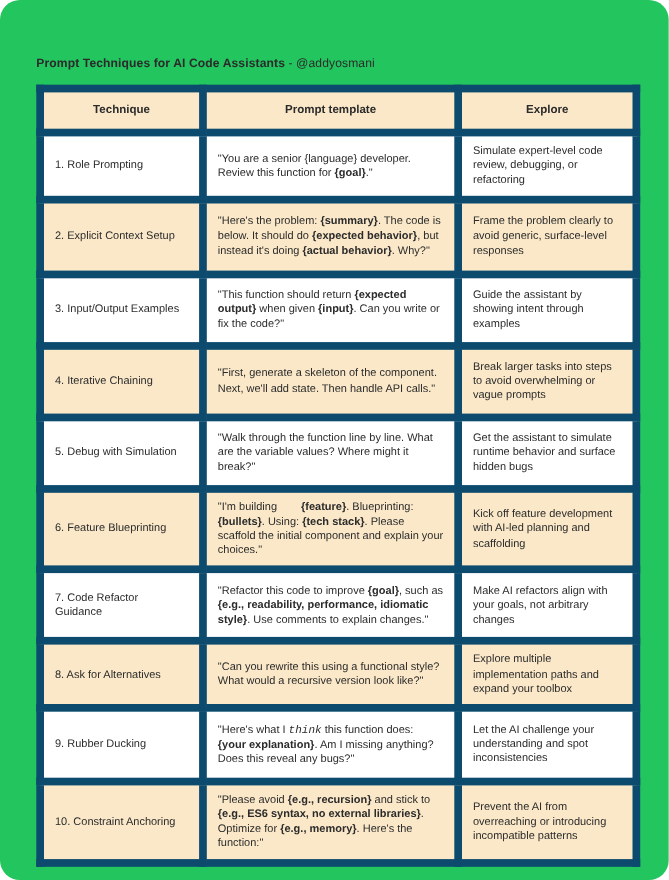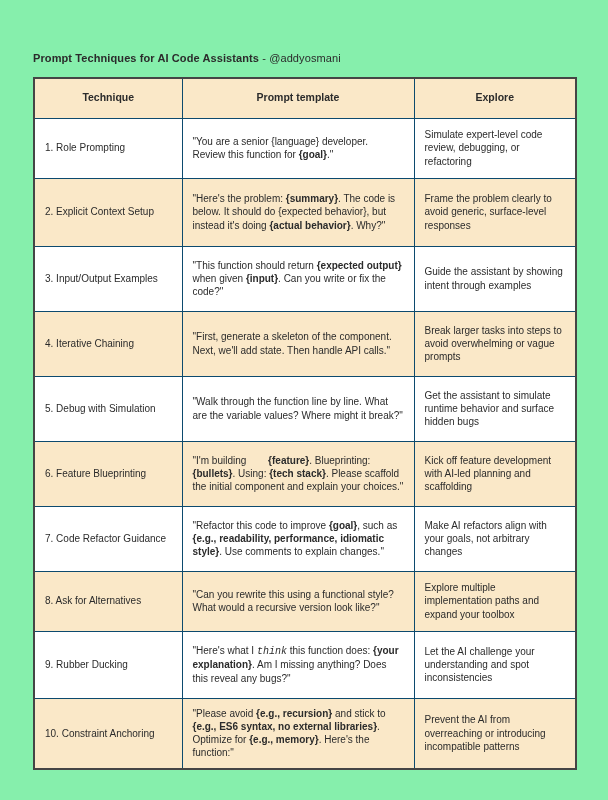--- a/index.html
+++ b/index.html
@@ -5,42 +5,43 @@
   * { margin: 0; padding: 0; box-sizing: border-box; }
   html, body {
     width: 608px; height: 800px;
     background: #ffffff;
     font-family: "Liberation Sans", "DejaVu Sans", sans-serif;
     color: #2b2b2b;
   }
   .page {
     width: 608px; height: 800px;
     position: relative;
-    background: #86efac;
+    background: #22c55e;
+    border-radius: 18px;
   }
   .doc-title {
     position: absolute;
     left: 33px; top: 52px;
     font-size: 11px;
     letter-spacing: 0.1px;
     white-space: nowrap;
   }
   .doc-title .t-bold { font-weight: 700; }
   .doc-title .t-normal { font-weight: 400; }
   table.prompt-table {
     position: absolute;
     left: 33px; top: 77px;
     width: 542px;
     border-collapse: collapse;
     table-layout: fixed;
     font-size: 10px;
     line-height: 1.32;
   }
   table.prompt-table td, table.prompt-table th {
-    border: 1px solid #0c4a6e;
+    border: 7px solid #0c4a6e;
     vertical-align: middle;
     padding: 7px 10px;
     text-align: left;
     font-weight: 400;
   }
   table.prompt-table { border: 2px solid #454545; }
   col.c-technique { width: 148px; }
   col.c-prompt    { width: 232px; }
   col.c-purpose   { width: 162px; }
   tr.head-row th {
@@ -76,21 +77,21 @@
       </tr>
 
       <tr class="row-shade-white" style="height:60px">
         <td class="cell-technique">1. Role Prompting</td>
         <td class="cell-prompt"><span>"You are a senior </span><span style="font-weight: 400;">{language}</span><span> developer. Review this function for </span><span style="font-weight: 700;">{goal}</span><span>."</span></td>
         <td class="cell-purpose">Simulate expert-level code review, debugging, or refactoring</td>
       </tr>
 
       <tr class="row-shade-cream" style="height:68px">
         <td class="cell-technique">2. Explicit Context Setup</td>
-        <td class="cell-prompt"><span>"Here's the problem: </span><span style="font-weight: 700;">{summary}</span><span>. The code is below. It should do </span><span style="font-weight: 400;">{expected behavior}</span><span>, but instead it's doing </span><span style="font-weight: 700;">{actual behavior}</span><span>. Why?"</span></td>
+        <td class="cell-prompt"><span>"Here's the problem: </span><span style="font-weight: 700;">{summary}</span><span>. The code is below. It should do </span><span style="font-weight: 700;">{expected behavior}</span><span>, but instead it's doing </span><span style="font-weight: 700;">{actual behavior}</span><span>. Why?"</span></td>
         <td class="cell-purpose">Frame the problem clearly to avoid generic, surface-level responses</td>
       </tr>
 
       <tr class="row-shade-white" style="height:65px">
         <td class="cell-technique">3. Input/Output Examples</td>
         <td class="cell-prompt"><span>"This function should return </span><span style="font-weight: 700;">{expected output}</span><span> when given </span><span style="font-weight: 700;">{input}</span><span>. Can you write or fix the code?"</span></td>
         <td class="cell-purpose">Guide the assistant by showing intent through examples</td>
       </tr>
 
       <tr class="row-shade-cream" style="height:65px">

